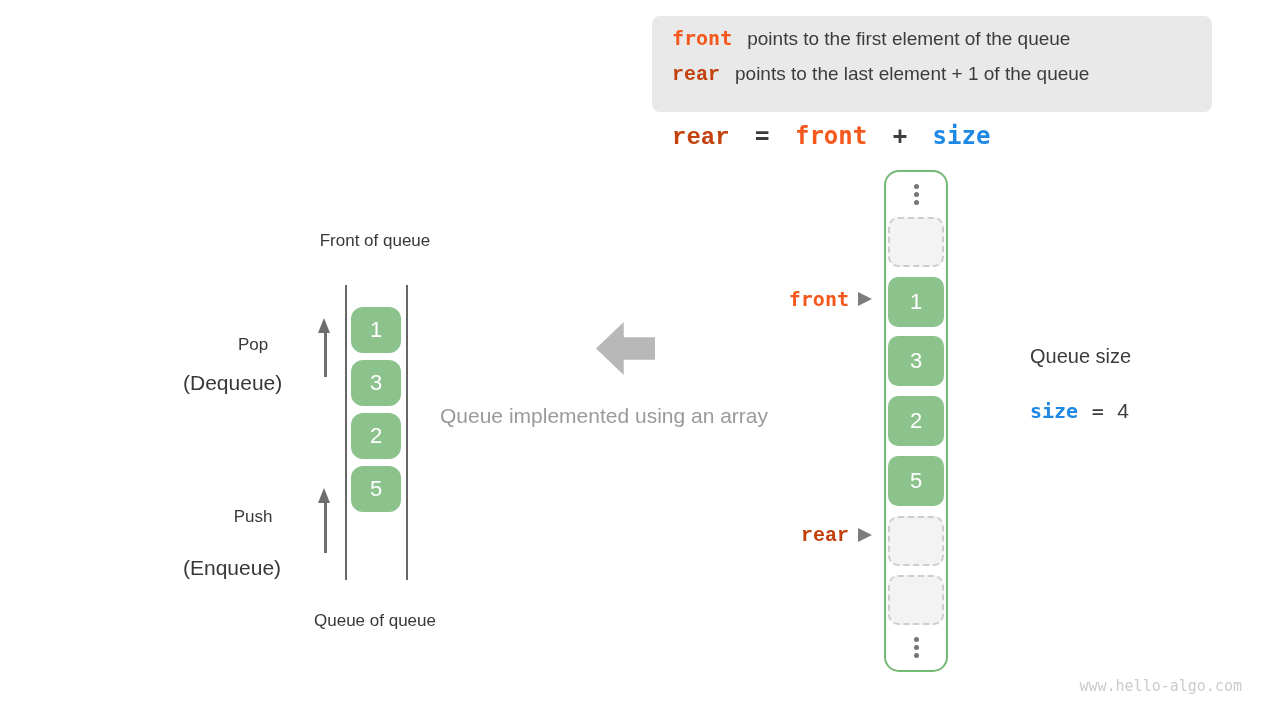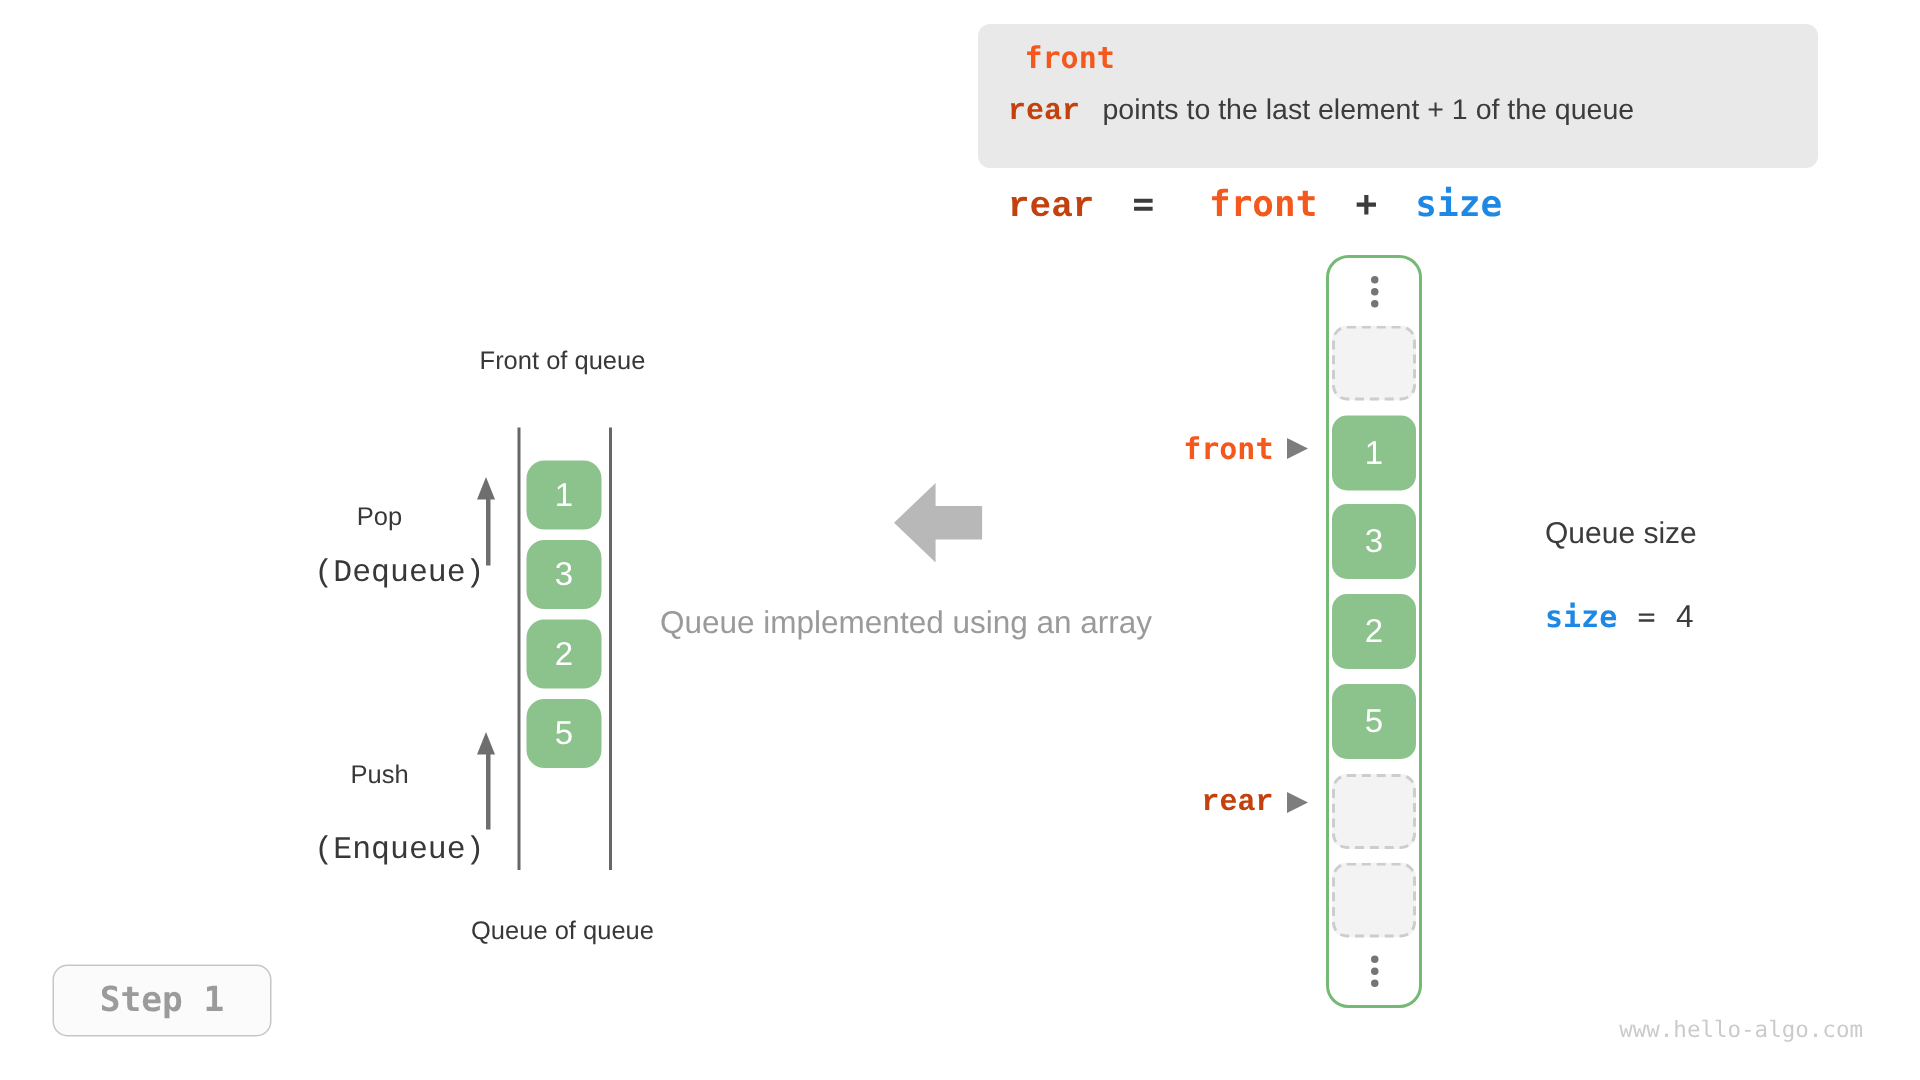--- a/index.html
+++ b/index.html
@@ -2,40 +2,40 @@
 <html><head>
 <meta charset="utf-8">
 <style>
   * { margin:0; padding:0; box-sizing:border-box; }
   html,body { background:#ffffff; }
   .canvas {
     position:relative; width:1280px; height:720px; background:#ffffff;
     font-family:"Liberation Sans", sans-serif; color:#3c3c3c; overflow:hidden;
   }
   .mono { font-family:"DejaVu Sans Mono", monospace; font-weight:bold; }
-  .c-orange { color:#f4581c;margin-left:11px; }
+  .c-orange { color:#f4581c; }
   .c-teal   { color:#c2410c;font-family:Liberation Mono, monospace; }
   .c-blue   { color:#1e88e5; }
   .c-dark   { color:#3c3c3c; }
 
   
   .legend {
     position:absolute; left:652px; top:16px; width:560px; height:96px;
     background:#e9e9e9; border-radius:8px; padding:10px 0 0 20px;
   }
   .legend-line { display:flex; align-items:baseline; height:37px; font-size:19px; color:#3c3c3c; }
   .legend-line .kw { font-size:20px; margin-right:15px; }
 
   
   .formula { position:absolute; left:672px; top:122px; font-size:24px; }
   .formula span { margin-right:11px; }
 
   
   .label-bold { position:absolute; font-weight:normal; font-size:17px; color:#383838; text-align:center; }
-  .label-reg  { position:absolute; font-size:21px; color:#383838; text-align:right;font-family:Liberation Mono, monospace; }
+  .label-reg  { position:absolute; font-size:21px; color:#383838; text-align:left; }
   .qwall { position:absolute; width:2px; top:285px; height:295px; background:#676767; }
   .qcell {
     position:absolute; left:351px; width:50px; height:46px; border-radius:12px;
     background:#8cc28c; color:#ffffff; font-size:22px; font-weight:500;
     display:flex; align-items:center; justify-content:center;
   }
   .up-arrow-line { position:absolute; width:2.5px; background:#6e6e6e; }
   .up-arrow-head {
     position:absolute; width:0; height:0;
     border-left:6.5px solid transparent; border-right:6.5px solid transparent;
@@ -90,20 +90,21 @@
                font-family:"DejaVu Sans Mono", monospace; font-size:15px; color:#cbcbcb; }
 </style>
 </head>
 <body>
 
 <div class="canvas">
 
   <div class="legend">
     <div class="legend-line">
       <span class="kw mono c-orange">front</span>
+      <span>points to the first element of the queue</span>
     </div>
     <div class="legend-line">
       <span class="kw mono c-teal">rear</span>
       <span>points to the last element + 1 of the queue</span>
     </div>
   </div>
 
   <div class="formula mono">
     <span class="c-teal">rear</span>
     <span class="c-dark">=</span>
@@ -165,16 +166,15 @@
     <span class="ptr-arrow"></span>
   </div>
 
   <div class="qsize-label">Queue size</div>
   <div class="qsize-formula">
     <span class="mono c-blue">size</span>
     <span class="eq">=</span>
     <span class="val">4</span>
   </div>
 
-  <div class="step-badge">Step 1</div>
   <div class="watermark">www.hello-algo.com</div>
 
 </div>
 
 </body></html>

